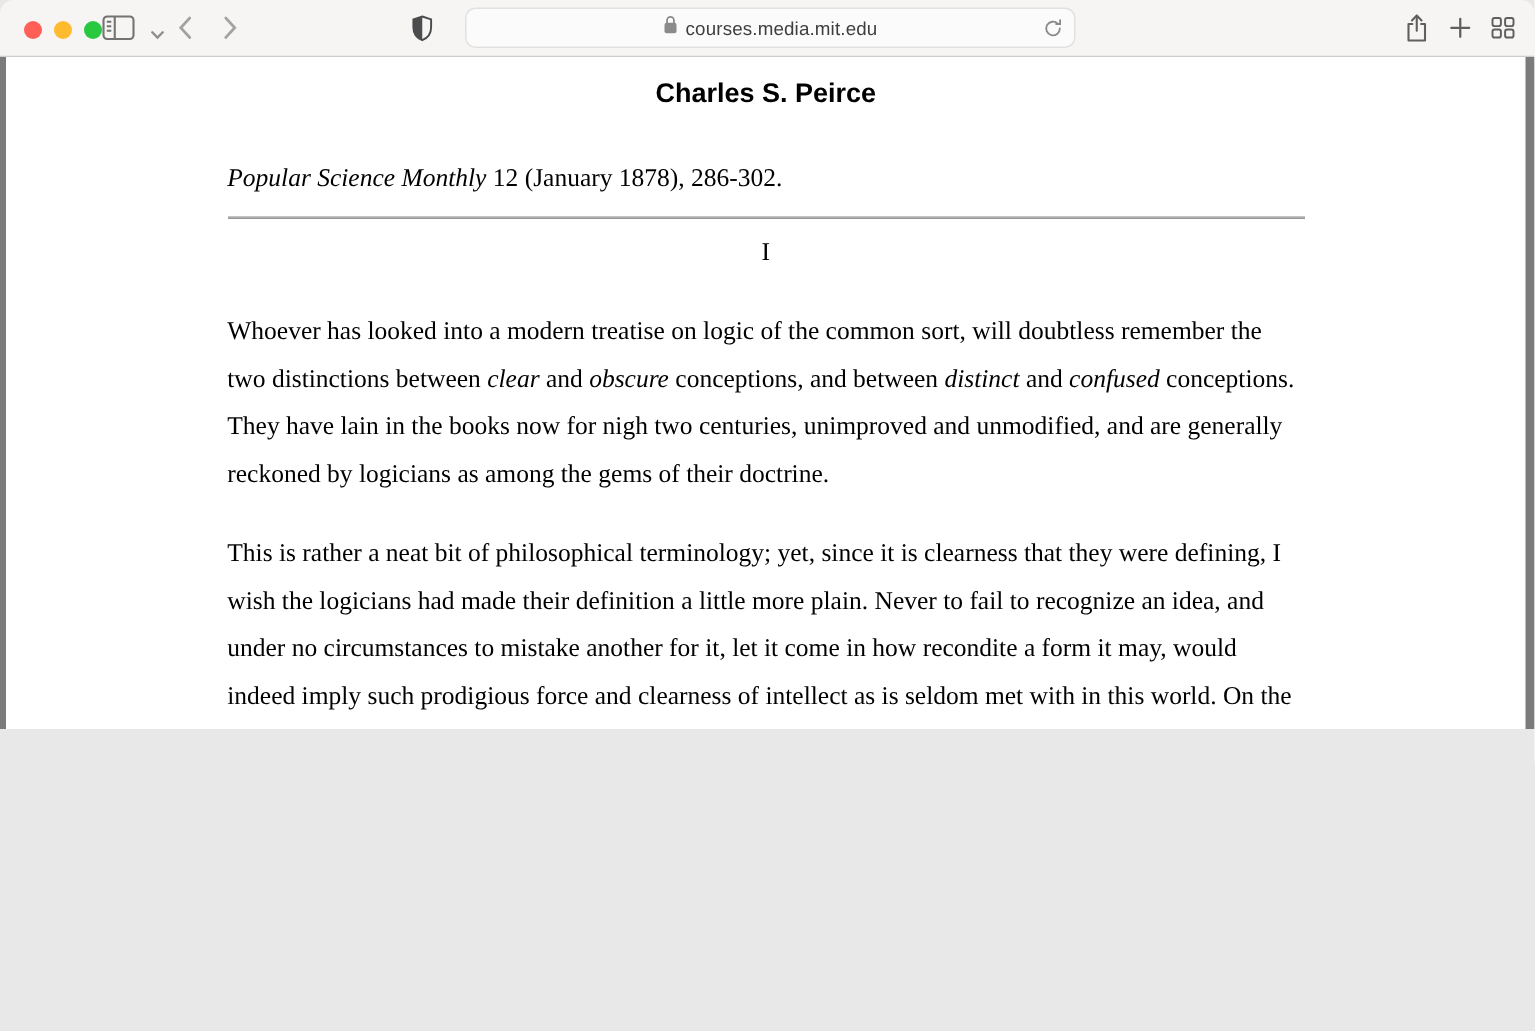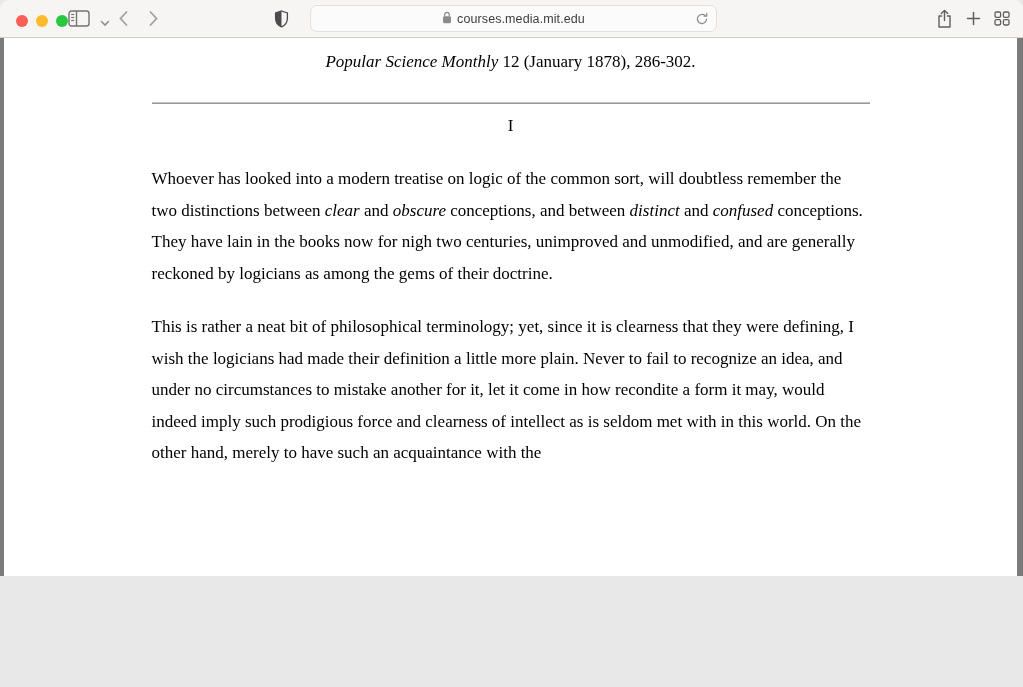--- a/index.html
+++ b/index.html
@@ -1,19 +1,19 @@
 <!DOCTYPE html>
 <html><head>
 <meta charset="utf-8">
 <style>
   * { box-sizing: border-box; margin: 0; padding: 0; }
   html, body { width: 1023px; height: 687px; overflow: hidden; }
   body { font-family: "Liberation Sans", sans-serif; background: #e8e8e8; }
 
-  .window { width: 1023px; height: 576px; display: flex; flex-direction: column; }
+  .window { width: 1023px; height: 486px; display: flex; flex-direction: column; }
 
   
   .toolbar {
     position: relative; height: 38px; flex: 0 0 38px;
     background: #f6f5f4; border-bottom: 1px solid #cfcecd;
     border-radius: 9px 9px 0 0;
   }
   .toolbar .abs { position: absolute; }
   .traffic { left: 16px; top: 13px; display: flex; gap: 8px; }
   .light { width: 12px; height: 12px; border-radius: 50%; }
@@ -38,21 +38,21 @@
     font-family: "Liberation Serif", serif; color: #000;
   }
   .doc-title {
     font-family: "Liberation Sans", sans-serif; font-weight: bold;
     font-size: 18px; line-height: 21px; text-align: center; margin-bottom: 36px;
   }
   .doc-author {
     font-family: "Liberation Sans", sans-serif; font-weight: bold;
     font-size: 18px; line-height: 21px; text-align: center; margin-bottom: 36px;
   }
-  .citation { font-size: 17px; line-height: 20px; text-align: center; margin-bottom: 30px; }
+  .citation { font-size: 17px; line-height: 20px; text-align: left; margin-bottom: 15px; }
   .rule { border: 0; height: 2px; background: #989898; border-top: 1px solid #c2c2c2; margin: 0 0 12px 0; }
   .section-num { font-size: 17px; line-height: 20px; text-align: center; margin-bottom: 27px; }
   .doc p.body { font-size: 17px; line-height: 31.5px; margin-bottom: 22px; }
 </style>
 </head>
 <body>
 
 <div class="window">
 
   <div class="toolbar">
@@ -171,20 +171,21 @@
           <rect x="9.4" y="1" width="5.6" height="5.4" rx="1.4"></rect>
           <rect x="1" y="8.6" width="5.6" height="5.4" rx="1.4"></rect>
           <rect x="9.4" y="8.6" width="5.6" height="5.4" rx="1.4"></rect>
         </svg>
       </span>
     </button>
   </div>
 
   <div class="page">
     <div class="doc">
+      <h2 class="doc-author">Charles S. Peirce</h2>
       <p class="citation"><i>Popular Science Monthly</i><span> 12 (January 1878), 286-302.</span></p>
       <hr class="rule">
       <div class="section-num">I</div>
       <p class="body"><span>Whoever has looked into a modern treatise on logic of the common sort, will doubtless remember the two distinctions between </span><i>clear</i><span> and </span><i>obscure</i><span> conceptions, and between </span><i>distinct</i><span> and </span><i>confused</i><span> conceptions. They have lain in the books now for nigh two centuries, unimproved and unmodified, and are generally reckoned by logicians as among the gems of their doctrine.</span></p>
       <p class="body"><span>This is rather a neat bit of philosophical terminology; yet, since it is clearness that they were defining, I wish the logicians had made their definition a little more plain. Never to fail to recognize an idea, and under no circumstances to mistake another for it, let it come in how recondite a form it may, would indeed imply such prodigious force and clearness of intellect as is seldom met with in this world. On the other hand, merely to have such an acquaintance with the</span></p>
     </div>
   </div>
 
 </div>
 

